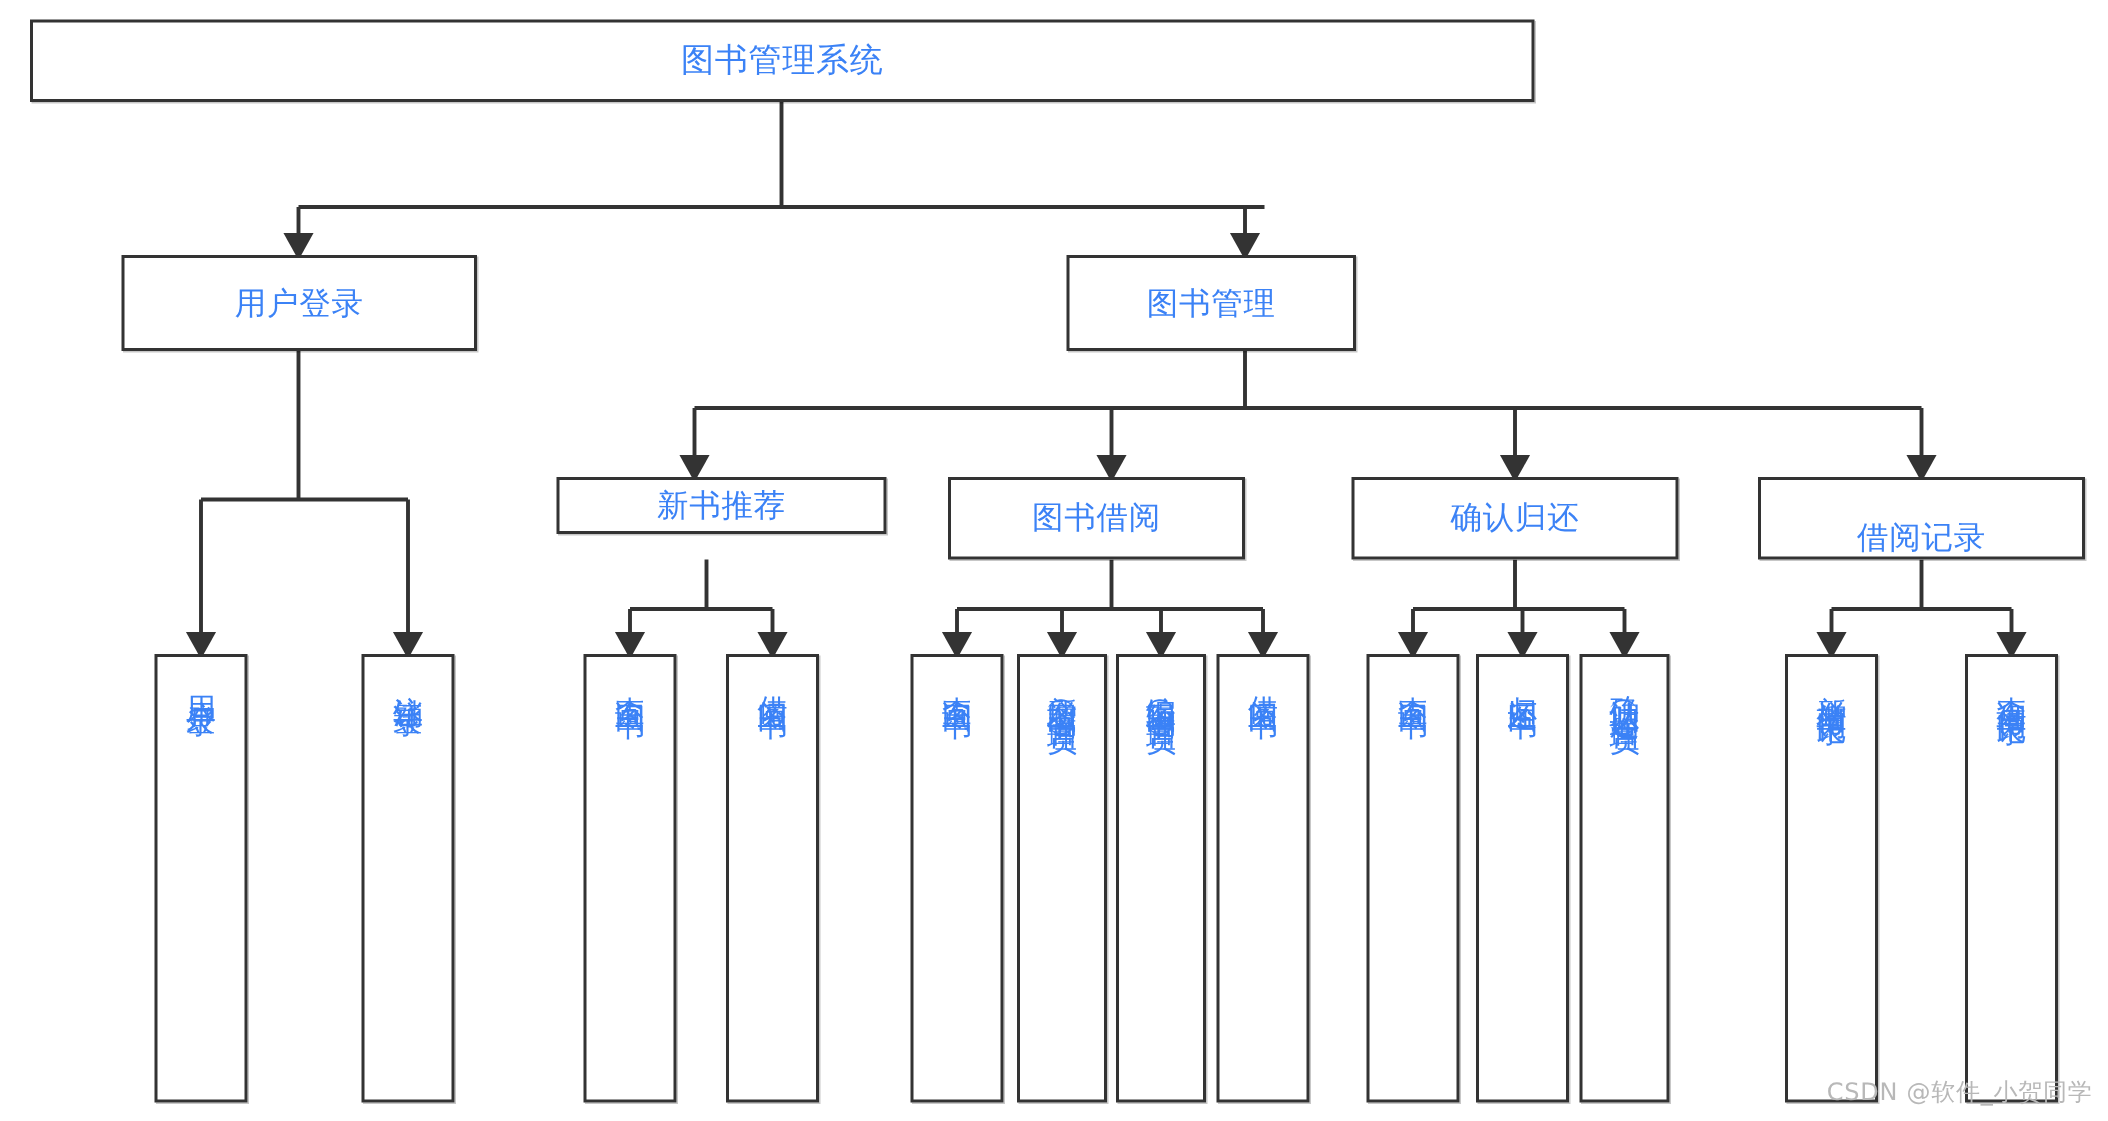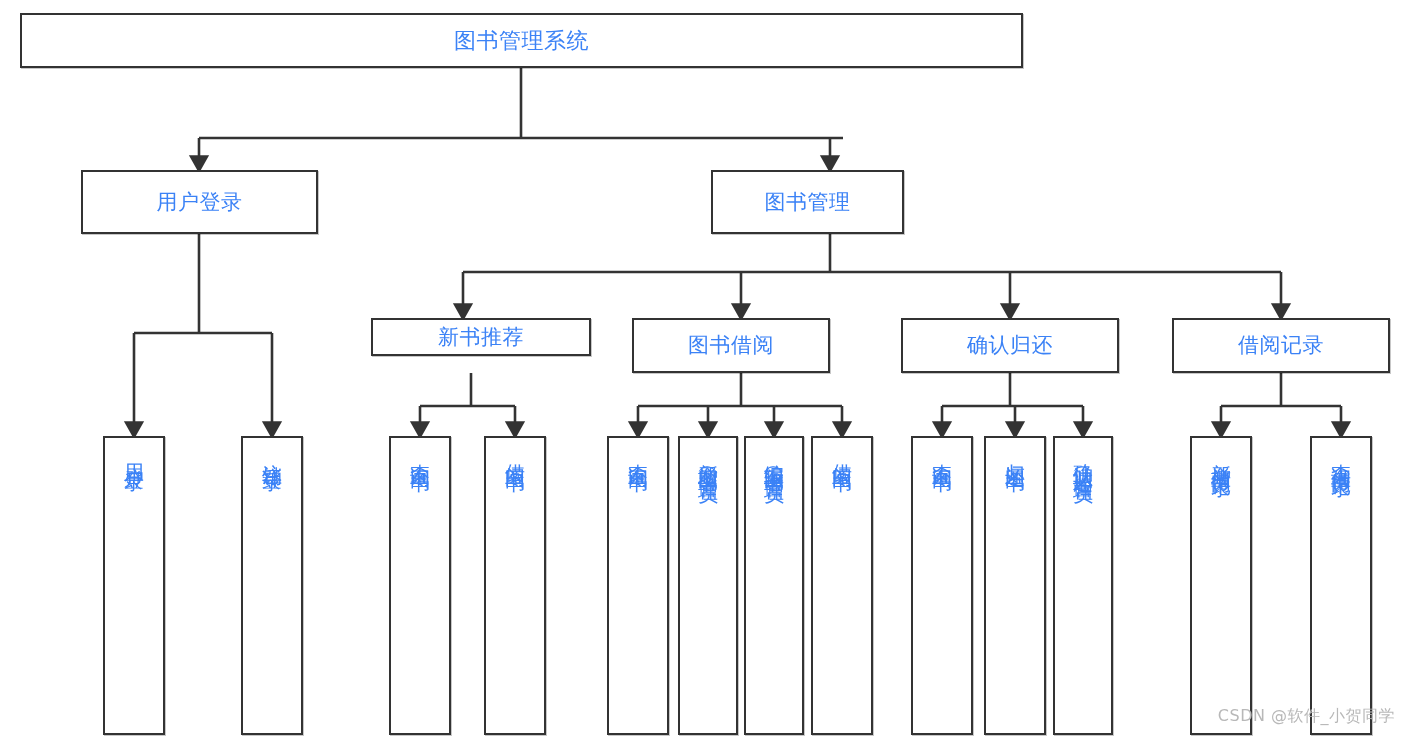--- a/index.html
+++ b/index.html
@@ -61,21 +61,21 @@
     text-orientation: upright;
     font-size: 20px;
     line-height: 1.05;
     letter-spacing: 3px;
     white-space: nowrap;
     height: auto;
   }
   #watermark {
     position: absolute;
     right: 10px;
-    bottom: 20px;
+    bottom: 8px;
     font-size: 16px;
     color: #b8b8b8;
     letter-spacing: 0.5px;
     white-space: nowrap;
     user-select: none;
     margin-left: 45px;
   }
 </style>
 </head>
 <body>
@@ -145,21 +145,21 @@
 
   <div class="node horiz" style="left:371px; top:318px; width:220px; height:38px;">
     <span class="label">新书推荐</span>
   </div>
   <div class="node horiz" style="left:632px; top:318px; width:198px; height:55px;">
     <span class="label">图书借阅</span>
   </div>
   <div class="node horiz" style="left:901px; top:318px; width:218px; height:55px;">
     <span class="label">确认归还</span>
   </div>
-  <div class="node horiz" style="left:1172px; top:318px; width:218px; height:55px;">
+  <div class="node horiz" style="left:1172px; top:318px; width:218px; height:55px;align-items:flex-end;">
     <span class="label">借阅记录</span>
   </div>
 
   <div class="node vert" style="left:103px; top:436px; width:62px; height:299px;">
     <span class="label">用户登录</span>
   </div>
   <div class="node vert" style="left:241px; top:436px; width:62px; height:299px;">
     <span class="label">注销登录</span>
   </div>
   <div class="node vert" style="left:389px; top:436px; width:62px; height:299px;">

